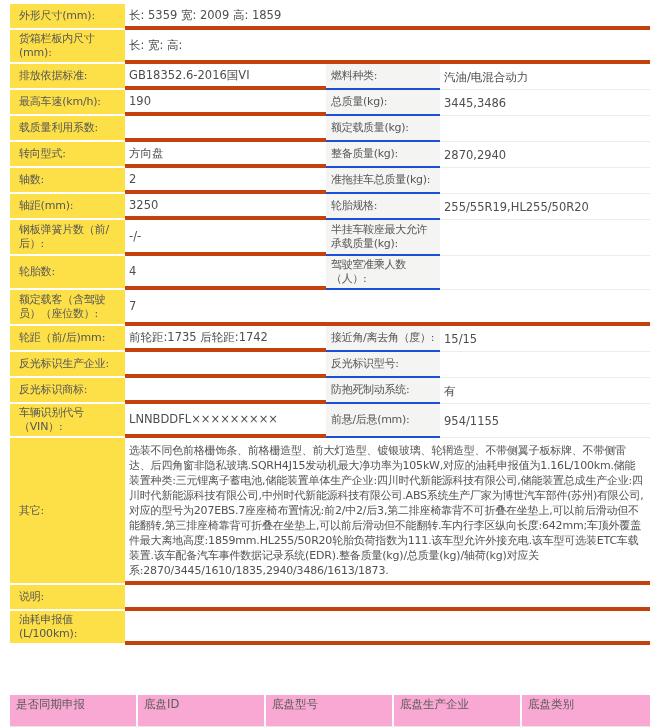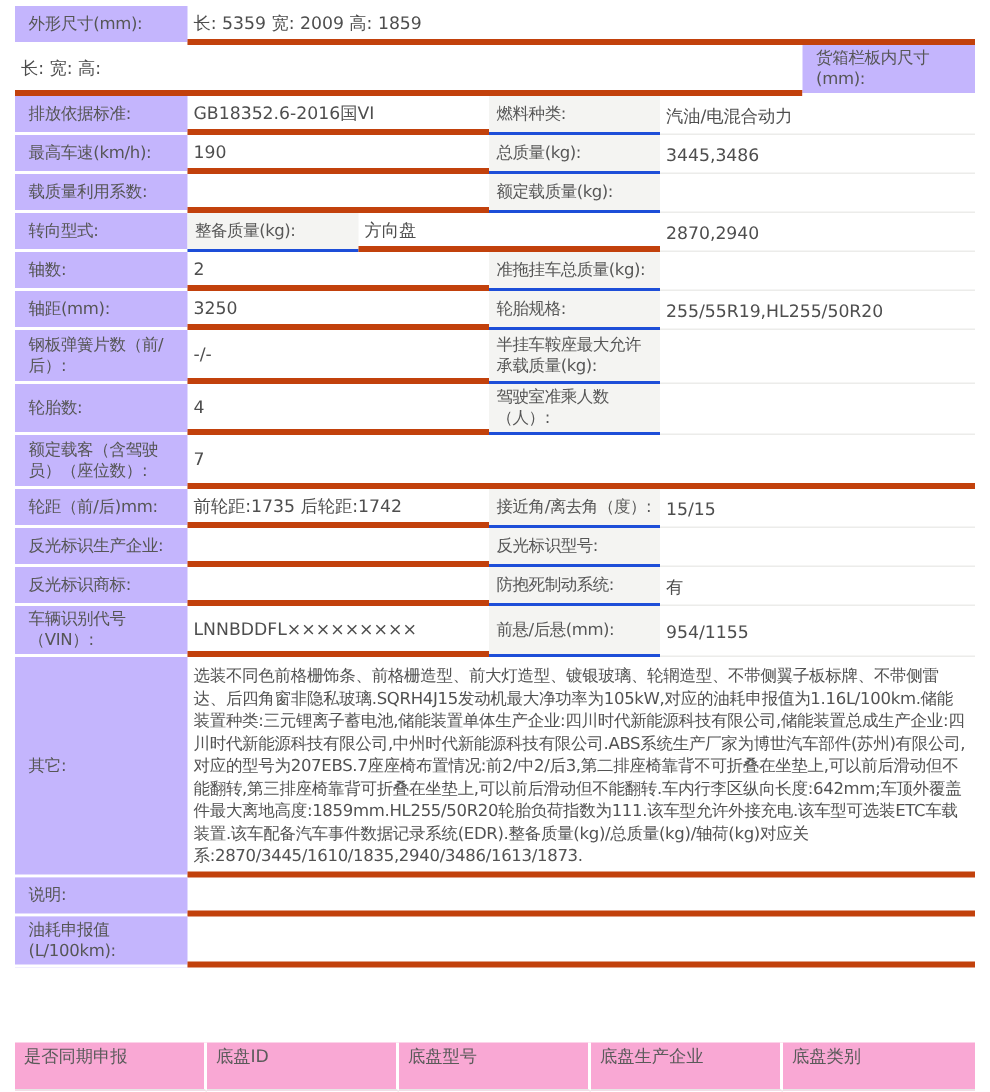--- a/index.html
+++ b/index.html
@@ -10,21 +10,21 @@
     color: #4e4e4e;
   }
   .wrap { padding: 4px 10px 0 10px; width: 660px; }
 
   
   .spec-table { width: 640px; }
   .spec-row { display: flex; align-items: stretch; min-height: 26px; }
   .spec-row.tall { min-height: 36px; }
   .cell { display: flex; align-items: center; font-size: 11.5px; line-height: 14px; }
   .lbl1 {
-    width: 115px; background: #c4b5fd; color: #565656;
+    width: 115px; background: #fde047; color: #565656;
     padding: 2px 6px 2px 9px; border-bottom: 2px solid #ffffff;
     font-size: 11px; letter-spacing: -0.2px;
   }
   .val1 {
     width: 201px; padding: 2px 3px 2px 4px;
     border-bottom: 4px solid #c2410c;
   }
   .lbl2 {
     width: 114px; background: #f4f4f2; color: #565656;
     padding: 2px 3px 2px 5px; border-bottom: 2px solid #1d4ed8;
@@ -61,22 +61,22 @@
 </head>
 <body>
 
 <div class="wrap">
   <div class="spec-table">
       <div class="spec-row span">
         <div class="cell lbl1">外形尺寸(mm):</div>
         <div class="cell val1">长: 5359 宽: 2009 高: 1859</div>
       </div>
       <div class="spec-row span">
+        <div class="cell lbl1">货箱栏板内尺寸(mm):</div>
         <div class="cell val1">长: 宽: 高:</div>
-        <div class="cell lbl1">货箱栏板内尺寸(mm):</div>
       </div>
       <div class="spec-row">
         <div class="cell lbl1">排放依据标准:</div>
         <div class="cell val1">GB18352.6-2016国VI</div>
         <div class="cell lbl2">燃料种类:</div>
         <div class="cell val2">汽油/电混合动力</div>
       </div>
       <div class="spec-row">
         <div class="cell lbl1">最高车速(km/h):</div>
         <div class="cell val1">190</div>
@@ -84,22 +84,22 @@
         <div class="cell val2">3445,3486</div>
       </div>
       <div class="spec-row">
         <div class="cell lbl1">载质量利用系数:</div>
         <div class="cell val1"></div>
         <div class="cell lbl2">额定载质量(kg):</div>
         <div class="cell val2"></div>
       </div>
       <div class="spec-row">
         <div class="cell lbl1">转向型式:</div>
+        <div class="cell val1">方向盘</div>
         <div class="cell lbl2">整备质量(kg):</div>
-        <div class="cell val1">方向盘</div>
         <div class="cell val2">2870,2940</div>
       </div>
       <div class="spec-row">
         <div class="cell lbl1">轴数:</div>
         <div class="cell val1">2</div>
         <div class="cell lbl2">准拖挂车总质量(kg):</div>
         <div class="cell val2"></div>
       </div>
       <div class="spec-row">
         <div class="cell lbl1">轴距(mm):</div>

